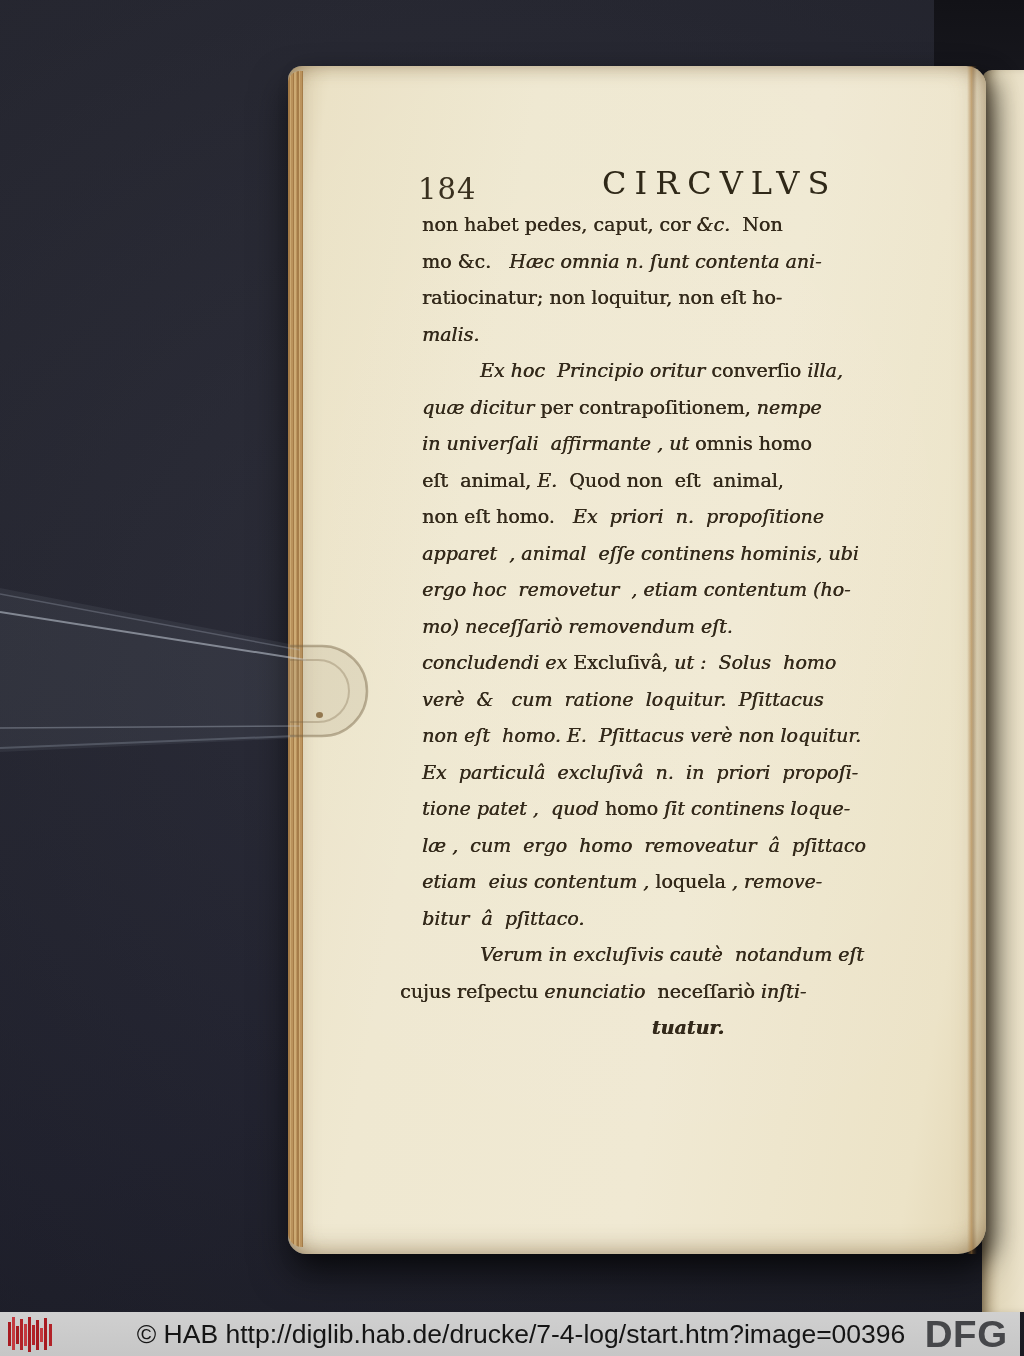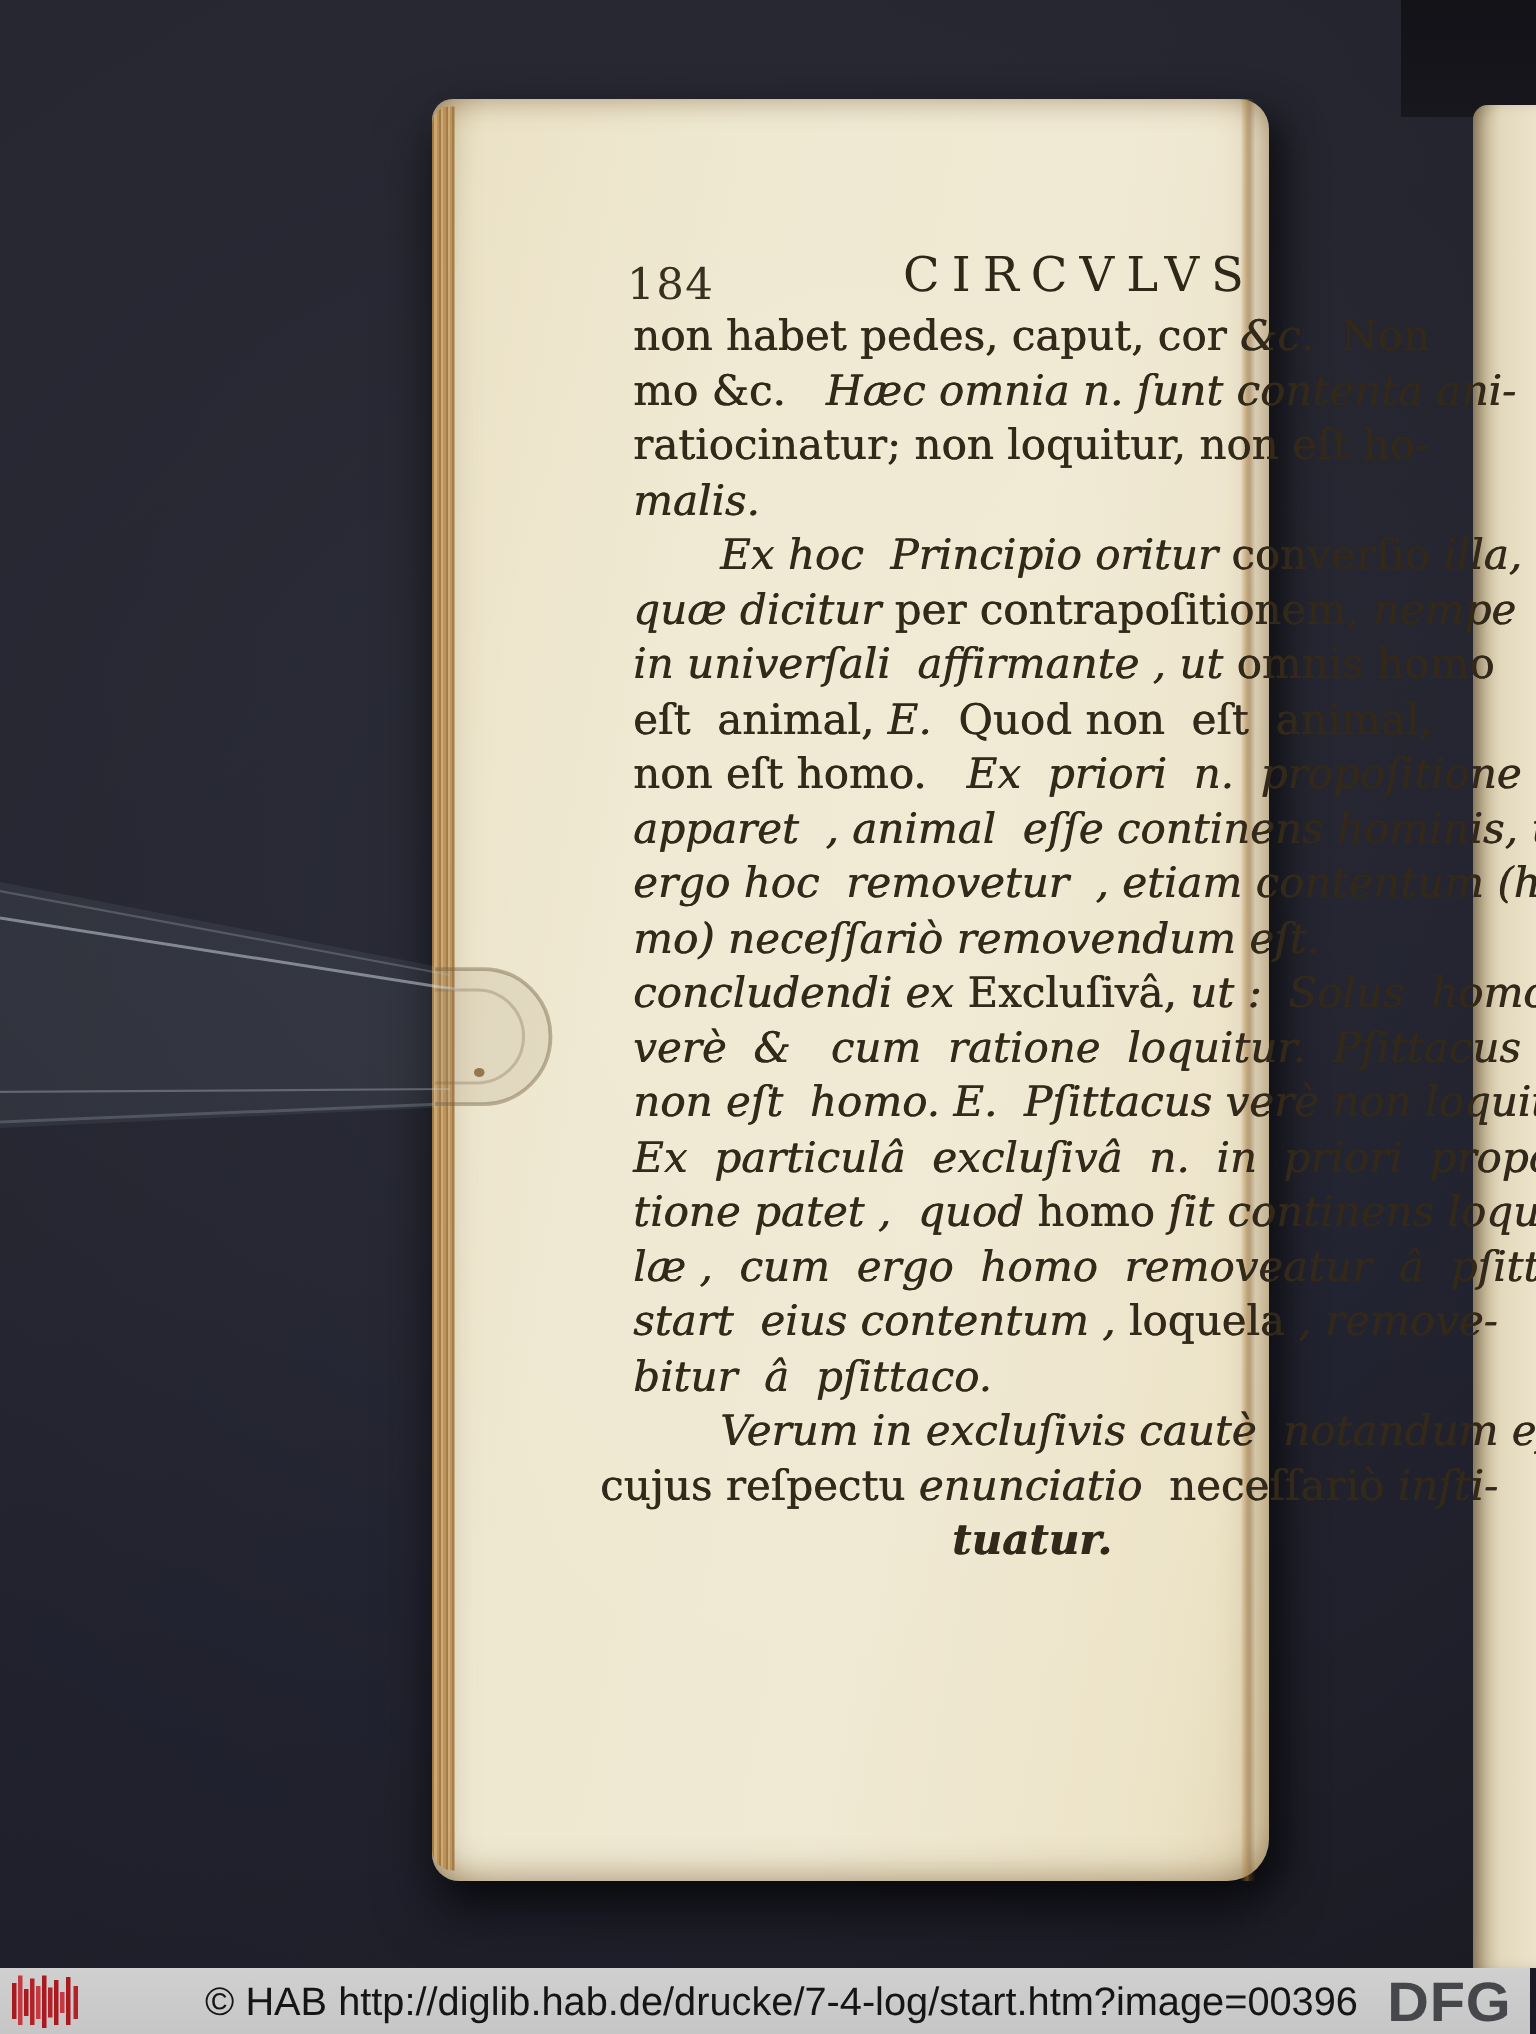--- a/index.html
+++ b/index.html
@@ -14,21 +14,21 @@
   .bg-topright{position:absolute;right:0;top:0;width:90px;height:78px;background:linear-gradient(180deg,#121217,#17171d);}
   
   .facing-edge{
     position:absolute;right:0;top:70px;width:42px;height:1242px;
     background:linear-gradient(to right,#c7b896 0%,#e3d9bd 45%,#ece3cb 100%);
     border-top-left-radius:10px;
     box-shadow:inset 10px 0 12px -7px rgba(55,38,15,.6);
   }
   
   .page{
-    position:absolute;left:288px;top:66px;width:558px;height:1188px;
+    position:absolute;left:288px;top:66px;width:698px;height:1188px;
     border-radius:14px 20px 28px 18px;
     background:
       radial-gradient(120% 90% at 50% 38%, rgba(255,255,255,0.06), rgba(0,0,0,0) 70%),
       linear-gradient(100deg,#dfd2b0 0%,#ebe2c6 5%,#efe8d1 28%,#f0e9d3 60%,#ece3c7 90%,#e2d5b3 100%);
     box-shadow:
       0 20px 36px rgba(0,0,0,.55),
       12px 8px 20px rgba(0,0,0,.35),
       inset 0 12px 20px -12px rgba(120,90,50,.40),
       inset 0 -16px 24px -13px rgba(120,90,50,.45),
       inset -20px 0 28px -18px rgba(120,90,50,.50),
@@ -41,21 +41,21 @@
     background:repeating-linear-gradient(to right,#a0743e 0 1.5px,#cda86e 1.5px 3px,#b98e55 3px 4.5px);
     opacity:.9;
   }
   
   .foldline{
     position:absolute;right:9px;top:0;bottom:0;width:10px;
     background:linear-gradient(to right, rgba(166,120,60,0) 0%, rgba(166,120,60,.55) 45%, rgba(116,78,34,.38) 62%, rgba(166,120,60,0) 100%);
   }
   .pagenum{position:absolute;left:130px;top:106px;font-size:29px;color:#39301f;letter-spacing:1px;}
   .head{position:absolute;left:314px;top:98px;font-size:32px;font-weight:400;letter-spacing:8px;color:#2f2818;}
-  .text{position:absolute;left:134px;top:140px;width:532px;color:#33291a;font-size:28px;}
+  .text{position:absolute;left:134px;top:140px;width:532px;color:#33291a;font-size:19px;}
   .text .line{white-space:pre;height:36.5px;line-height:36.5px;text-shadow:.4px 0 0 currentColor;}
   .text .line.ind{padding-left:58px;}
   .text .line.gap{margin-top:28px;}
   .text .line.right{text-align:center;font-weight:bold;}
   .text .line.out{margin-left:-22px;}
   .text .it{font-style:italic;}
   .speck{position:absolute;left:28px;top:646px;width:7px;height:6px;border-radius:50%;background:#7f5c30;opacity:.8;}
   
   .rod{position:absolute;left:0;top:580px;pointer-events:none;}
   
@@ -93,21 +93,21 @@
         <div class="line"><span class="ro">non eſt homo.   </span><span class="it">Ex  priori  n.  propoſitione</span></div>
         <div class="line"><span class="it">apparet  , animal  eſſe continens hominis, ubi</span></div>
         <div class="line"><span class="it">ergo hoc  removetur  , etiam contentum (ho-</span></div>
         <div class="line"><span class="it">mo) neceſſariò removendum eſt.</span></div>
         <div class="line"><span class="it">concludendi ex </span><span class="ro">Excluſivâ, </span><span class="it">ut :  Solus  homo</span></div>
         <div class="line"><span class="it">verè  &amp;   cum  ratione  loquitur.  Pſittacus</span></div>
         <div class="line"><span class="it">non eſt  homo. E.  Pſittacus verè non loquitur.</span></div>
         <div class="line"><span class="it">Ex  particulâ  excluſivâ  n.  in  priori  propoſi-</span></div>
         <div class="line"><span class="it">tione patet ,  quod </span><span class="ro">homo </span><span class="it">ſit continens loque-</span></div>
         <div class="line"><span class="it">læ ,  cum  ergo  homo  removeatur  â  pſittaco</span></div>
-        <div class="line"><span class="it">start  eius contentum , </span><span class="ro">loquela </span><span class="it">, remove-</span></div>
+        <div class="line"><span class="it">etiam  eius contentum , </span><span class="ro">loquela </span><span class="it">, remove-</span></div>
         <div class="line"><span class="it">bitur  â  pſittaco.</span></div>
         <div class="line ind"><span class="it">Verum in excluſivis cautè  notandum eſt</span></div>
         <div class="line out"><span class="ro">cujus reſpectu </span><span class="it">enunciatio  </span><span class="ro">neceſſariò </span><span class="it">inſti-</span></div>
         <div class="line right"><span class="it">tuatur.</span></div>
       </div>
     <div class="speck"></div>
   </div>
 
   <svg class="rod" width="380" height="178" viewBox="0 0 380 178">
     <polygon points="0,8 300,66 300,158 0,172" fill="rgba(205,215,230,0.07)"></polygon>

